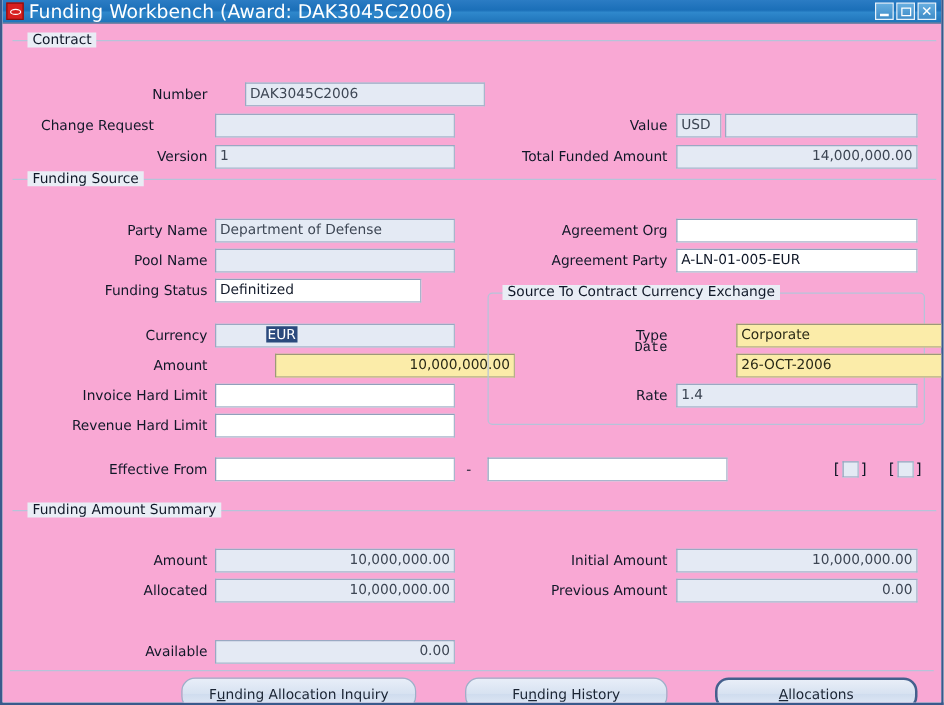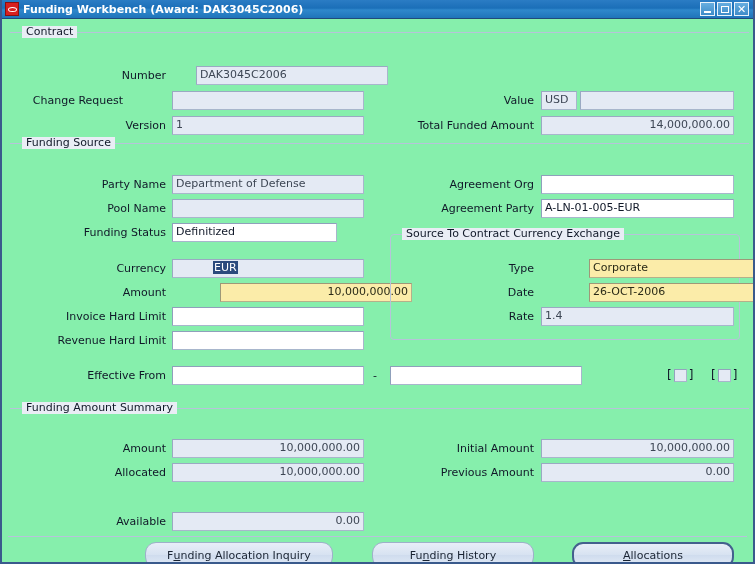--- a/index.html
+++ b/index.html
@@ -52,26 +52,25 @@
   .oracle-logo i {
     display: block;
     width: 9px;
     height: 5px;
     border: 1.5px solid #ffffff;
     border-radius: 50%;
     box-sizing: border-box;
   }
   .title-text {
     color: #ffffff;
-    font-size: 11px;
+    font-size: 15px;
     white-space: nowrap;
     flex: 1 1 auto;
     overflow: hidden;
     line-height: 19px;
-    font-weight: bold;
   }
   .win-btns {
     display: flex;
     gap: 2px;
     flex: none;
     padding-right: 2px;
   }
   .win-btn {
     width: 15px;
     height: 14px;
@@ -89,21 +88,21 @@
   }
   .wb-min span { width: 7px; height: 2px; margin-top: 5px; }
   .wb-max span { width: 8px; height: 7px; background: none; border: 1.5px solid #ffffff; box-sizing: border-box; }
   .wb-close { font-size: 11px; color: #ffffff; font-weight: bold; line-height: 1; }
 
   
   .canvas {
     position: relative;
     width: 100%;
     height: 543px;
-    background: #86efac;
+    background: #f9a8d4;
   }
 
   
   .group {
     position: absolute;
     box-sizing: border-box;
   }
   .group > .gb-border {
     position: absolute;
     left: 0; right: 0; top: 6px; bottom: 0;
@@ -309,21 +308,21 @@
     <div class="fld white" style="left:539px; top:180px; width:193px; height:19px;">A-LN-01-005-EUR</div>
 
     <div class="group" style="left:388px; top:209px; width:350px; height:112px;">
       <div class="gb-border"></div>
       <div class="gb-title">Source To Contract Currency Exchange</div>
     </div>
 
     <div class="lbl" style="left:420px; top:241px; width:112px;">Type</div>
     <div class="fld yellow" style="left:539px; top:240px; width:193px; height:19px;">Corporate</div>
 
-    <div class="lbl" style="left:420px; top:265px; width:112px;">Date</div>
+    <div class="lbl" style="left:420px; top:251px; width:112px;font-family:Liberation Mono, monospace;">Date</div>
     <div class="fld yellow" style="left:539px; top:264px; width:193px; height:19px;">26-OCT-2006</div>
 
     <div class="lbl" style="left:420px; top:289px; width:112px;">Rate</div>
     <div class="fld" style="left:539px; top:288px; width:193px; height:19px;">1.4</div>
 
     <div class="lbl" style="left:20px; top:348px; width:144px;">Effective From</div>
     <div class="fld white" style="left:170px; top:347px; width:192px; height:19px;"></div>
     <div class="dash" style="left:371px; top:348px;">-</div>
     <div class="fld white" style="left:388px; top:347px; width:192px; height:19px;"></div>
 

